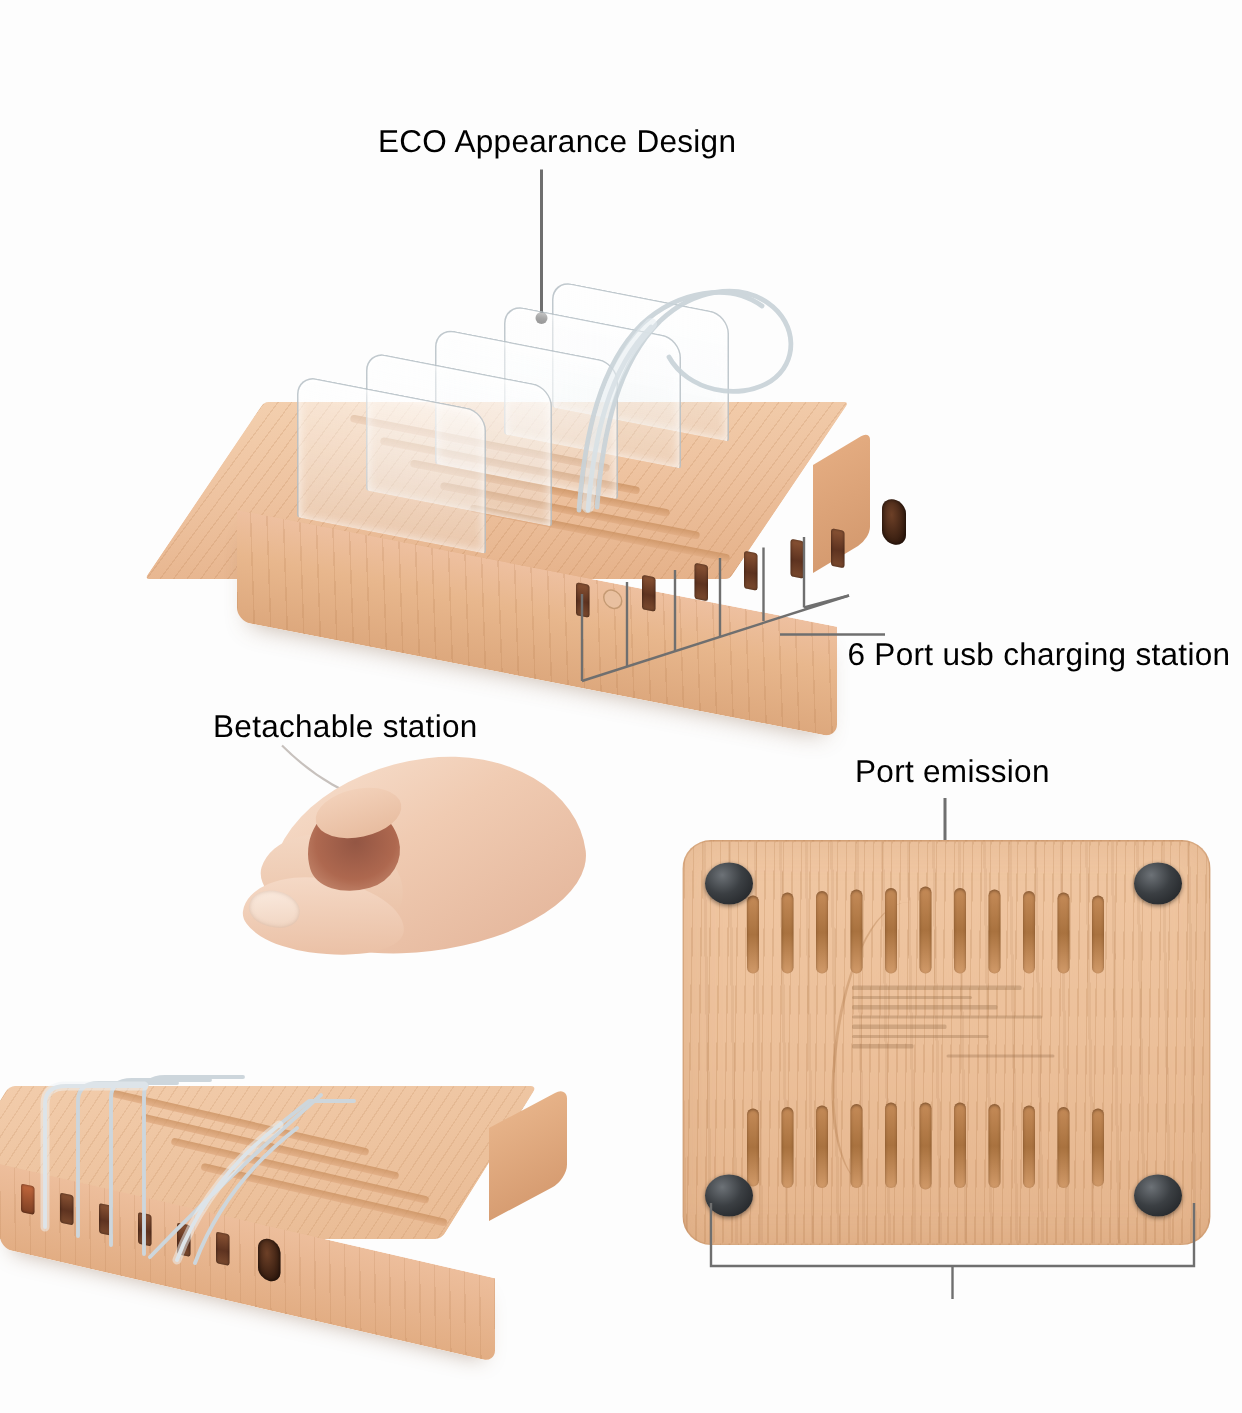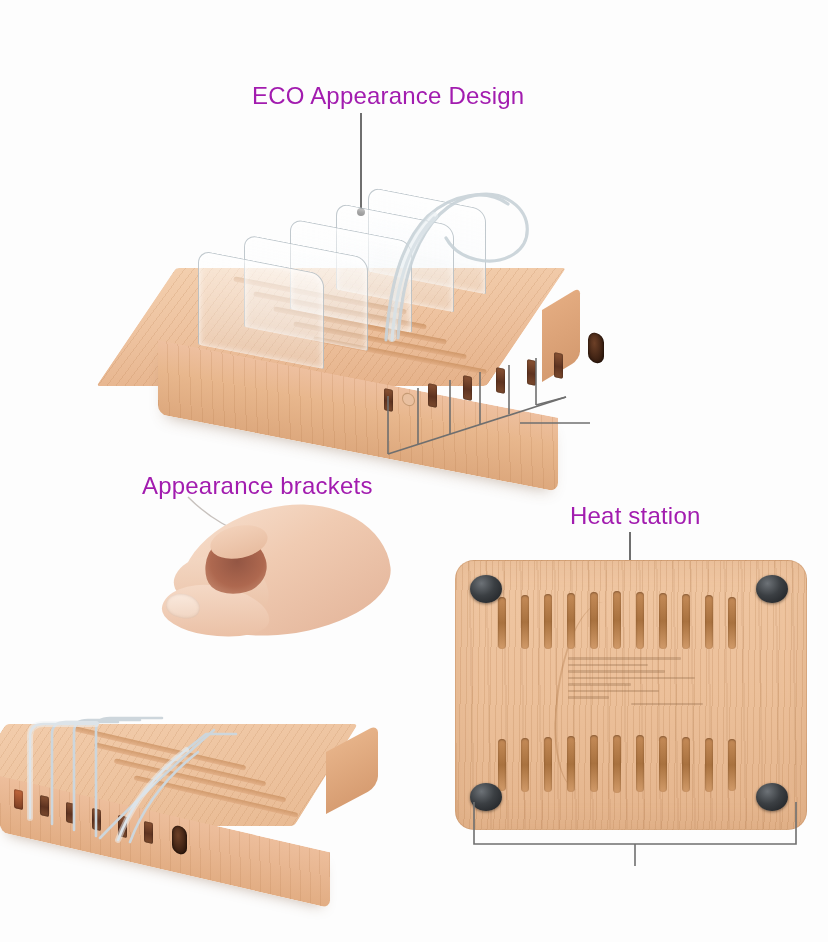--- a/index.html
+++ b/index.html
@@ -6,22 +6,22 @@
   body{
     width:828px;height:942px;position:relative;overflow:hidden;
     font-family:"Liberation Sans", sans-serif;
     background:#fdfdfd;
   }
   .stage{position:absolute;inset:0;}
 
   
   .label{
     position:absolute;
-    color:#a21caf;
-    font-size:24px;
+    color:#000000;
+    font-size:21px;
     font-weight:400;
     letter-spacing:.2px;
     white-space:nowrap;
     line-height:1;
   }
   .lbl-eco{left:252px;top:84px;}
   .lbl-port{left:565px;top:426px;}
   .lbl-brackets{left:142px;top:474px;}
   .lbl-heat{left:570px;top:504px;}
   .lbl-slip{left:548px;top:869px;}
@@ -159,22 +159,23 @@
     border-radius:60% 0 0 40%;
     transform:rotate(4deg);
   }
 </style>
 </head>
 <body>
 
 <div class="stage">
 
   <div class="label lbl-eco">ECO Appearance Design</div>
-  <div class="label lbl-brackets">Appearance brackets</div>
-  <div class="label lbl-heat">Heat station</div>
+  <div class="label lbl-port">6 Port usb charging station</div>
+  <div class="label lbl-brackets">Betachable station</div>
+  <div class="label lbl-heat">Port emission</div>
 
   <div class="ld ld-v" style="left:360px;top:113px;height:100px;"></div>
   <div class="dot" style="left:356.5px;top:208px;"></div>
 
   <div id="hero">
 
     <div class="woodTop"></div>
     <div class="woodSide"></div>
     <div class="woodFront"></div>
 

